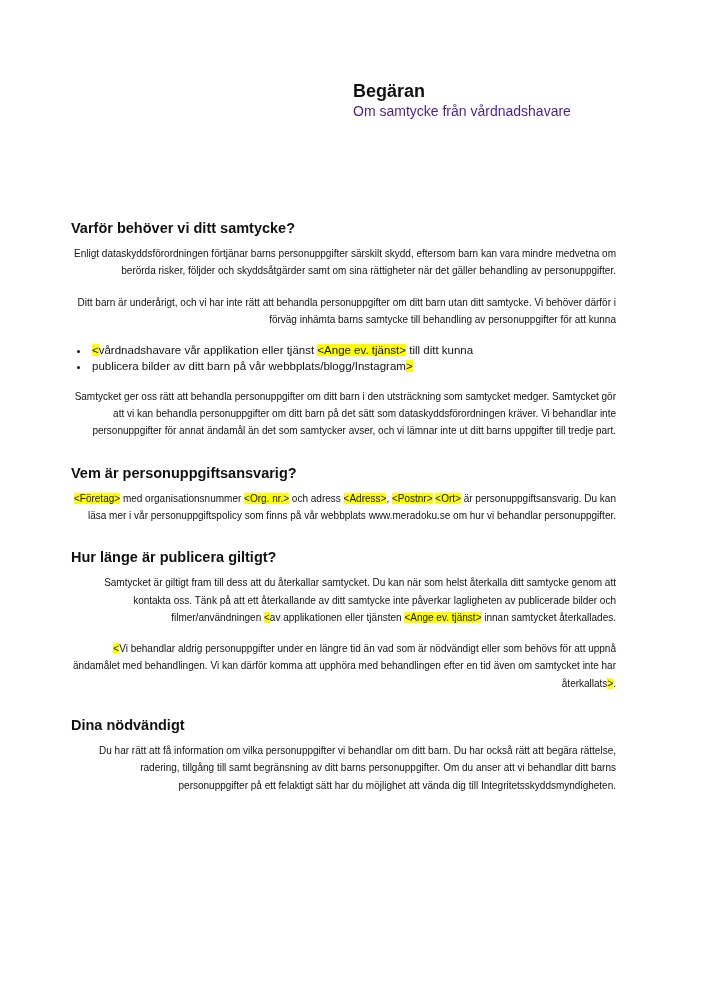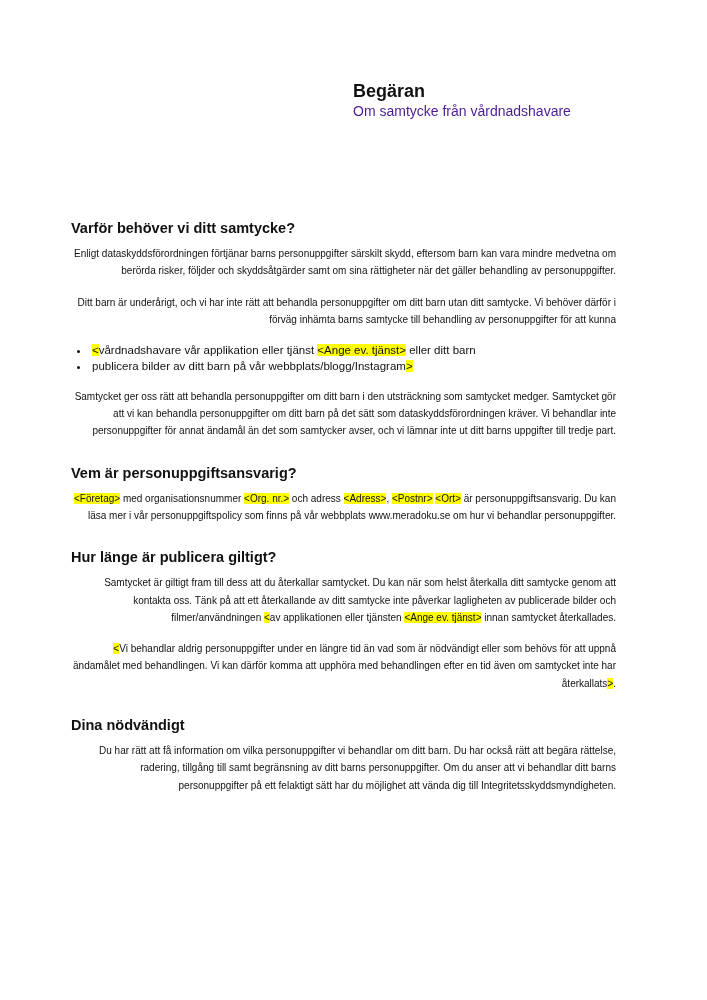--- a/index.html
+++ b/index.html
@@ -79,21 +79,21 @@
     <div class="doc-subtitle">Om samtycke från vårdnadshavare</div>
   </div>
 
   <div class="content">
 
     <div class="section">
       <div class="section-heading">Varför behöver vi ditt samtycke?</div>
       <p class="para"><span>Enligt dataskyddsförordningen förtjänar barns personuppgifter särskilt skydd, eftersom barn kan vara mindre medvetna om berörda risker, följder och skyddsåtgärder samt om sina rättigheter när det gäller behandling av personuppgifter.</span></p>
       <p class="para"><span>Ditt barn är underårigt, och vi har inte rätt att behandla personuppgifter om ditt barn utan ditt samtycke. Vi behöver därför i förväg inhämta barns samtycke till behandling av personuppgifter för att kunna</span></p>
       <ul class="bullets">
-        <li><span class="hl">&lt;</span><span>vårdnadshavare vår applikation eller tjänst </span><span class="hl">&lt;Ange ev. tjänst&gt;</span><span> eller ditt barn</span></li>
+        <li><span class="hl">&lt;</span><span>vårdnadshavare vår applikation eller tjänst </span><span class="hl">&lt;Ange ev. tjänst&gt;</span><span> till ditt kunna</span></li>
         <li><span>publicera bilder av ditt barn på vår webbplats/blogg/Instagram</span><span class="hl">&gt;</span></li>
       </ul>
       <p class="para"><span>Samtycket ger oss rätt att behandla personuppgifter om ditt barn i den utsträckning som samtycket medger. Samtycket gör att vi kan behandla personuppgifter om ditt barn på det sätt som dataskyddsförordningen kräver. Vi behandlar inte personuppgifter för annat ändamål än det som samtycker avser, och vi lämnar inte ut ditt barns uppgifter till tredje part.</span></p>
     </div>
 
     <div class="section">
       <div class="section-heading">Vem är personuppgiftsansvarig?</div>
       <p class="para"><span class="hl">&lt;Företag&gt;</span><span> med organisationsnummer </span><span class="hl">&lt;Org. nr.&gt;</span><span> och adress </span><span class="hl">&lt;Adress&gt;</span><span>, </span><span class="hl">&lt;Postnr&gt;</span><span> </span><span class="hl">&lt;Ort&gt;</span><span> är personuppgiftsansvarig. Du kan läsa mer i vår personuppgiftspolicy som finns på vår webbplats www.meradoku.se om hur vi behandlar personuppgifter.</span></p>
     </div>
 

